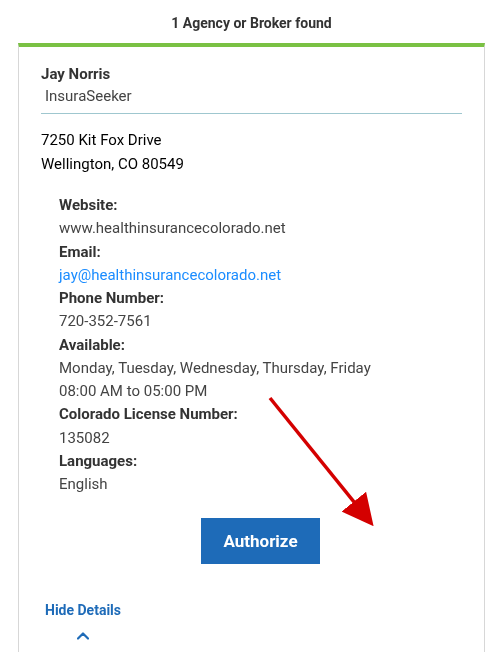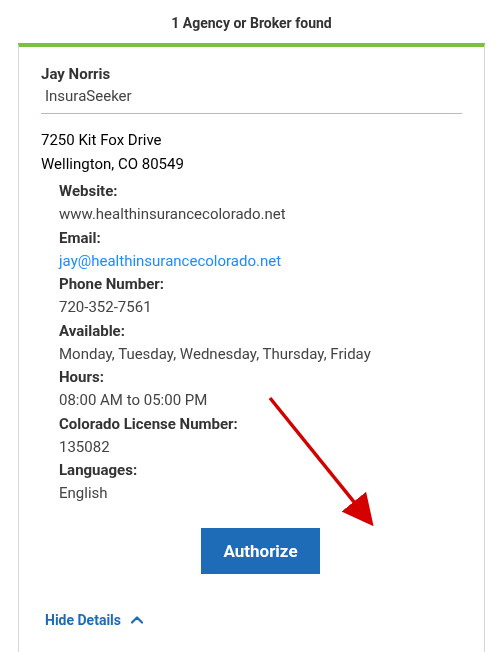--- a/index.html
+++ b/index.html
@@ -54,21 +54,21 @@
       border-bottom: 1px solid #9fc7cf;
       margin-top: 4px;
     }
     .address-block {
       color: #000000;
       font-size: 15px;
       margin-top: 14px;
       line-height: 1.6;
     }
     .details-block {
-      margin-top: 4px;
+      margin-top: 18px;
       padding-left: 18px;
       font-size: 15px;
       color: #444;
       line-height: 1.55;
     }
     .detail-label {
       font-weight: 700;
       color: #333;
     }
     .detail-value {
@@ -101,20 +101,21 @@
       font-weight: 700;
       font-size: 14px;
       cursor: pointer;
       background: none;
       border: none;
       padding: 0;
       font-family: inherit;
       display: inline-flex;
       align-items: center;
       gap: 10px;
+      flex-direction: column;
     }
     .chevron-up {
       display: inline-block;
       font-size: 13px;
     }
     
     .arrow-svg {
       position: absolute;
       pointer-events: none;
       z-index: 100;
@@ -153,21 +154,20 @@
         <div>
           <a href="#" class="email-link">jay@healthinsurancecolorado.net</a>
         </div>
 
         <div class="detail-label">Phone Number:</div>
         <div class="detail-value">720-352-7561</div>
 
         <div class="detail-label">Available:</div>
         <div class="detail-value">Monday, Tuesday, Wednesday, Thursday, Friday</div>
 
-        <div class="detail-label">Hours:</div>
         <div class="detail-value">08:00 AM to 05:00 PM</div>
 
         <div class="detail-label">Colorado License Number:</div>
         <div class="detail-value">135082</div>
 
         <div class="detail-label">Languages:</div>
         <div class="detail-value">English</div>
 
         <div class="action-row">
           <button class="authorize-btn">Authorize</button>

